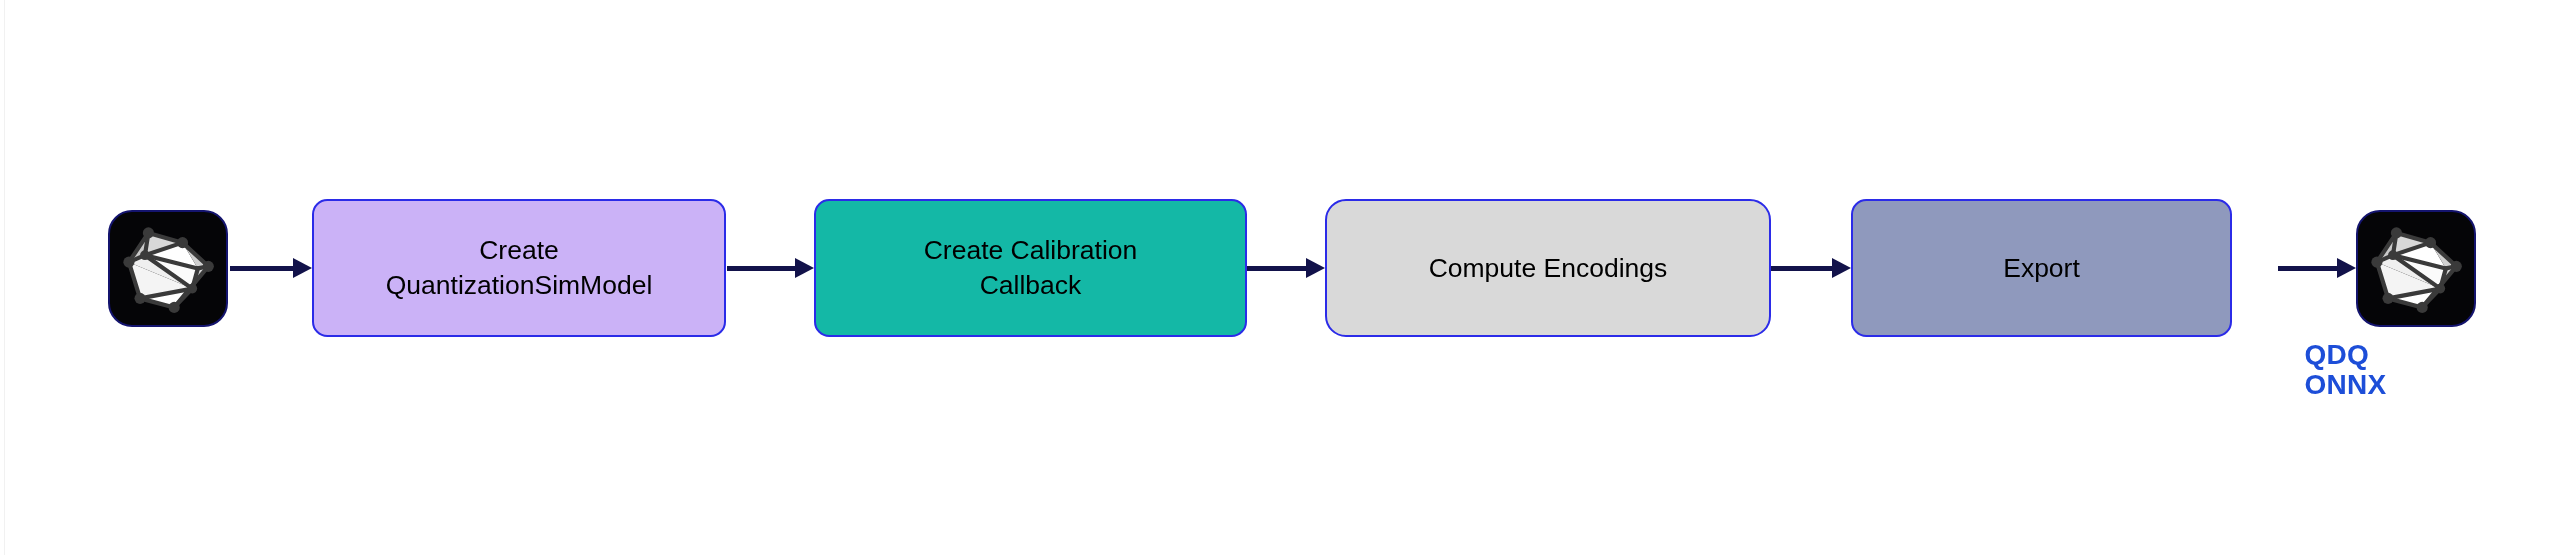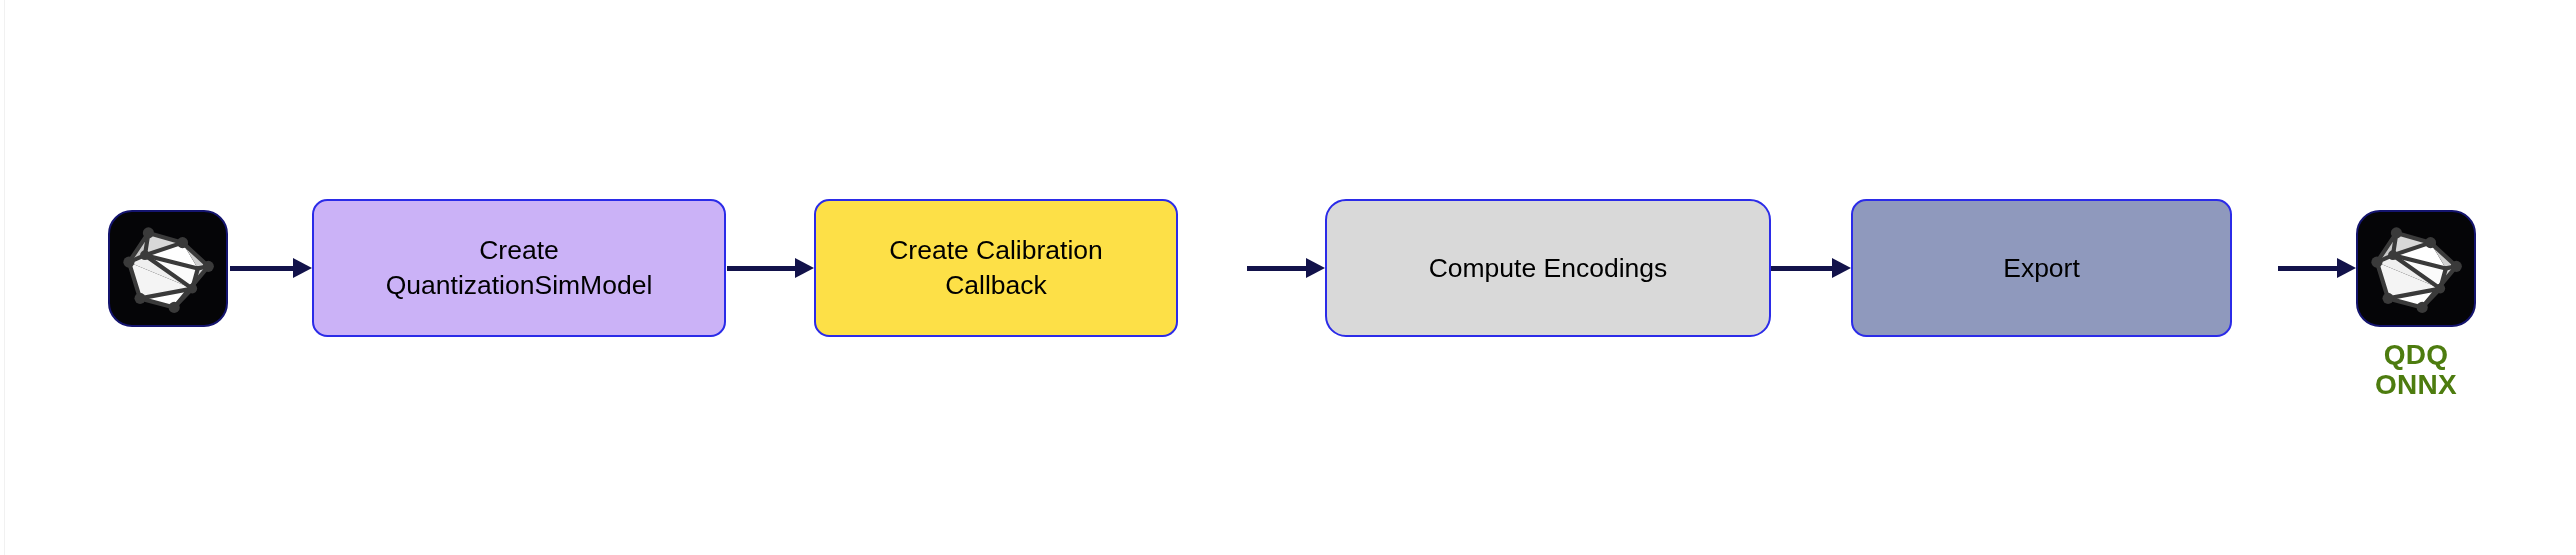--- a/index.html
+++ b/index.html
@@ -66,22 +66,22 @@
     width: 120px;
     height: 117px;
   }
 
   .onnx-caption {
     position: absolute;
     left: 50%;
     transform: translateX(-50%);
     top: 130px;
     width: 223px;
-    text-align: center;
-    color: #4d7c0f;
+    text-align: left;
+    color: #1d4ed8;
     font-size: 28px;
     font-weight: bold;
     line-height: 1.08;
     letter-spacing: 0.3px;
     white-space: pre-line;
   }
 
   
   .proc-box {
     position: absolute;
@@ -188,21 +188,21 @@
     <div class="proc-box" style="left:312px; width:414px; background:#cbb2f7;">
       <span>Create
 QuantizationSimModel</span>
     </div>
 
     <div class="arrow" style="left:727px; width:87px;">
       <div class="shaft" style="width:69px;"></div>
       <div class="head" style="left:68px;"></div>
     </div>
 
-    <div class="proc-box" style="left:814px; width:364px; background:#fde047;">
+    <div class="proc-box" style="left:814px; width:433px; background:#14b8a6;">
       <span>Create Calibration
 Callback</span>
     </div>
 
     <div class="arrow" style="left:1247px; width:78px;">
       <div class="shaft" style="width:60px;"></div>
       <div class="head" style="left:59px;"></div>
     </div>
 
     <div class="proc-box" style="left:1325px; width:446px; background:#d9d9d9;border-radius:21px;">

